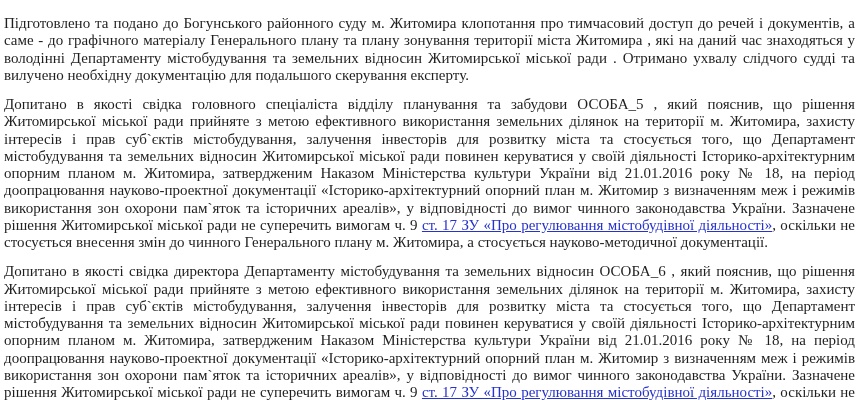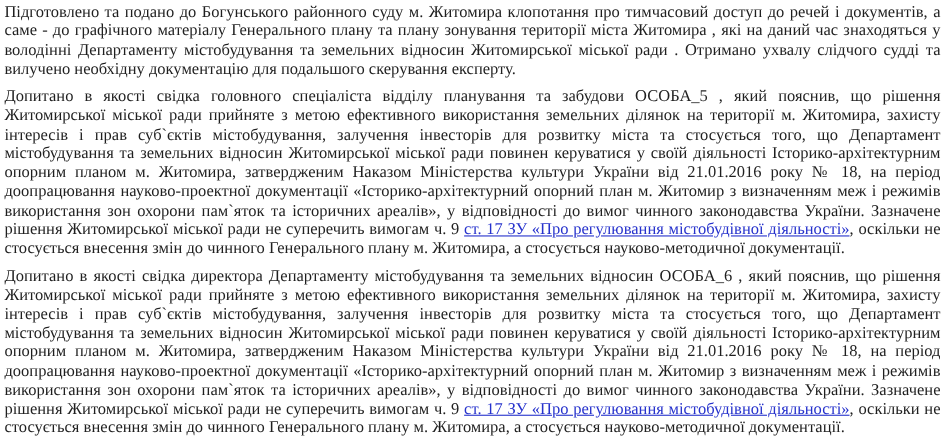--- a/index.html
+++ b/index.html
@@ -13,21 +13,21 @@
     font-size: 15px;
     color: #1f1f1f;
     -webkit-font-smoothing: antialiased;
   }
   .page {
     width: 851px;
     padding: 3px 4px 0 4px;
     box-sizing: content-box;
   }
   .para {
-    margin: 0 0 8px 0;
+    margin: 12px 0 8px 0;
     text-align: justify;
     line-height: 1.15;
   }
   .para:last-child { margin-bottom: 0; }
   a.doc-link {
     color: #2632cc;
     cursor: pointer;
   }
 </style>
 </head>

